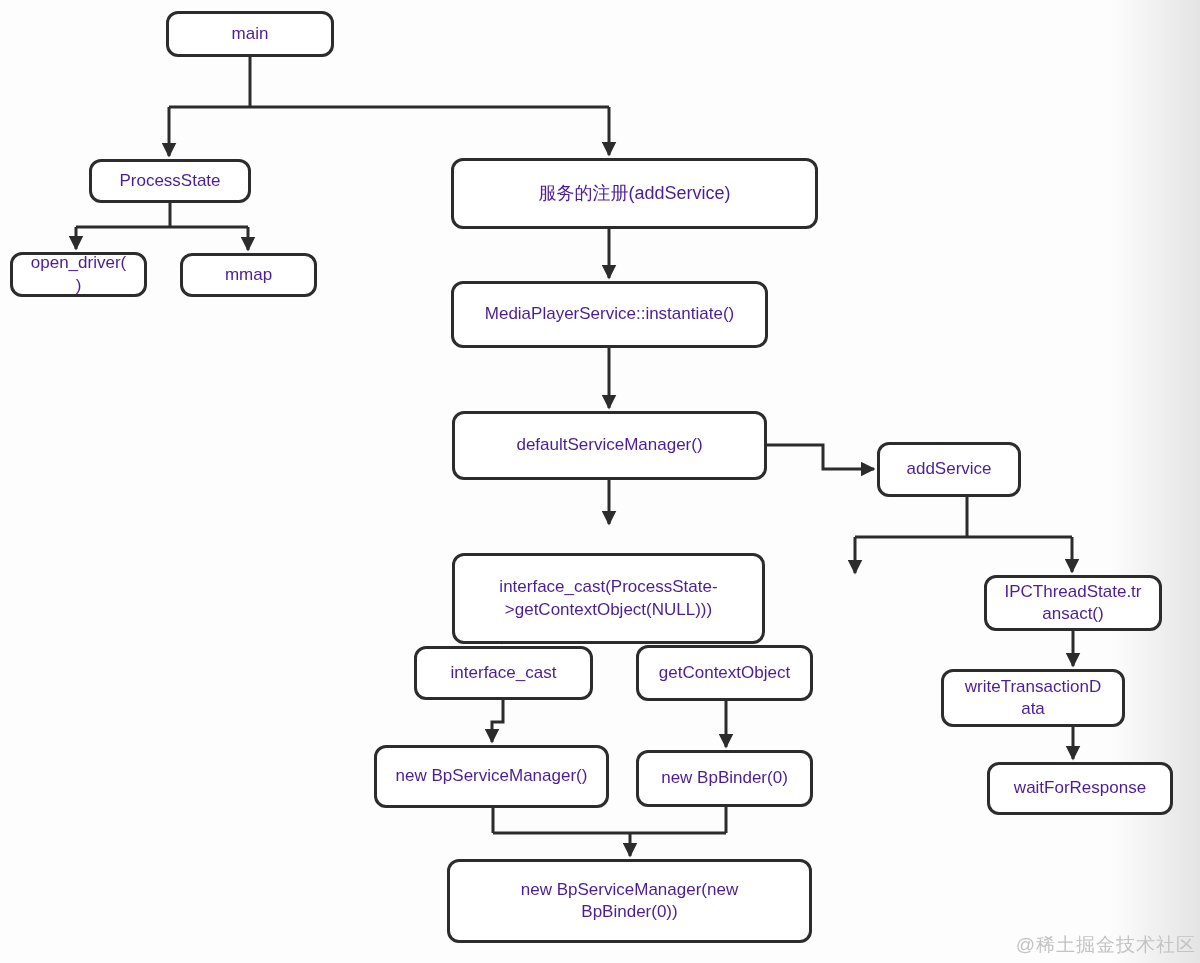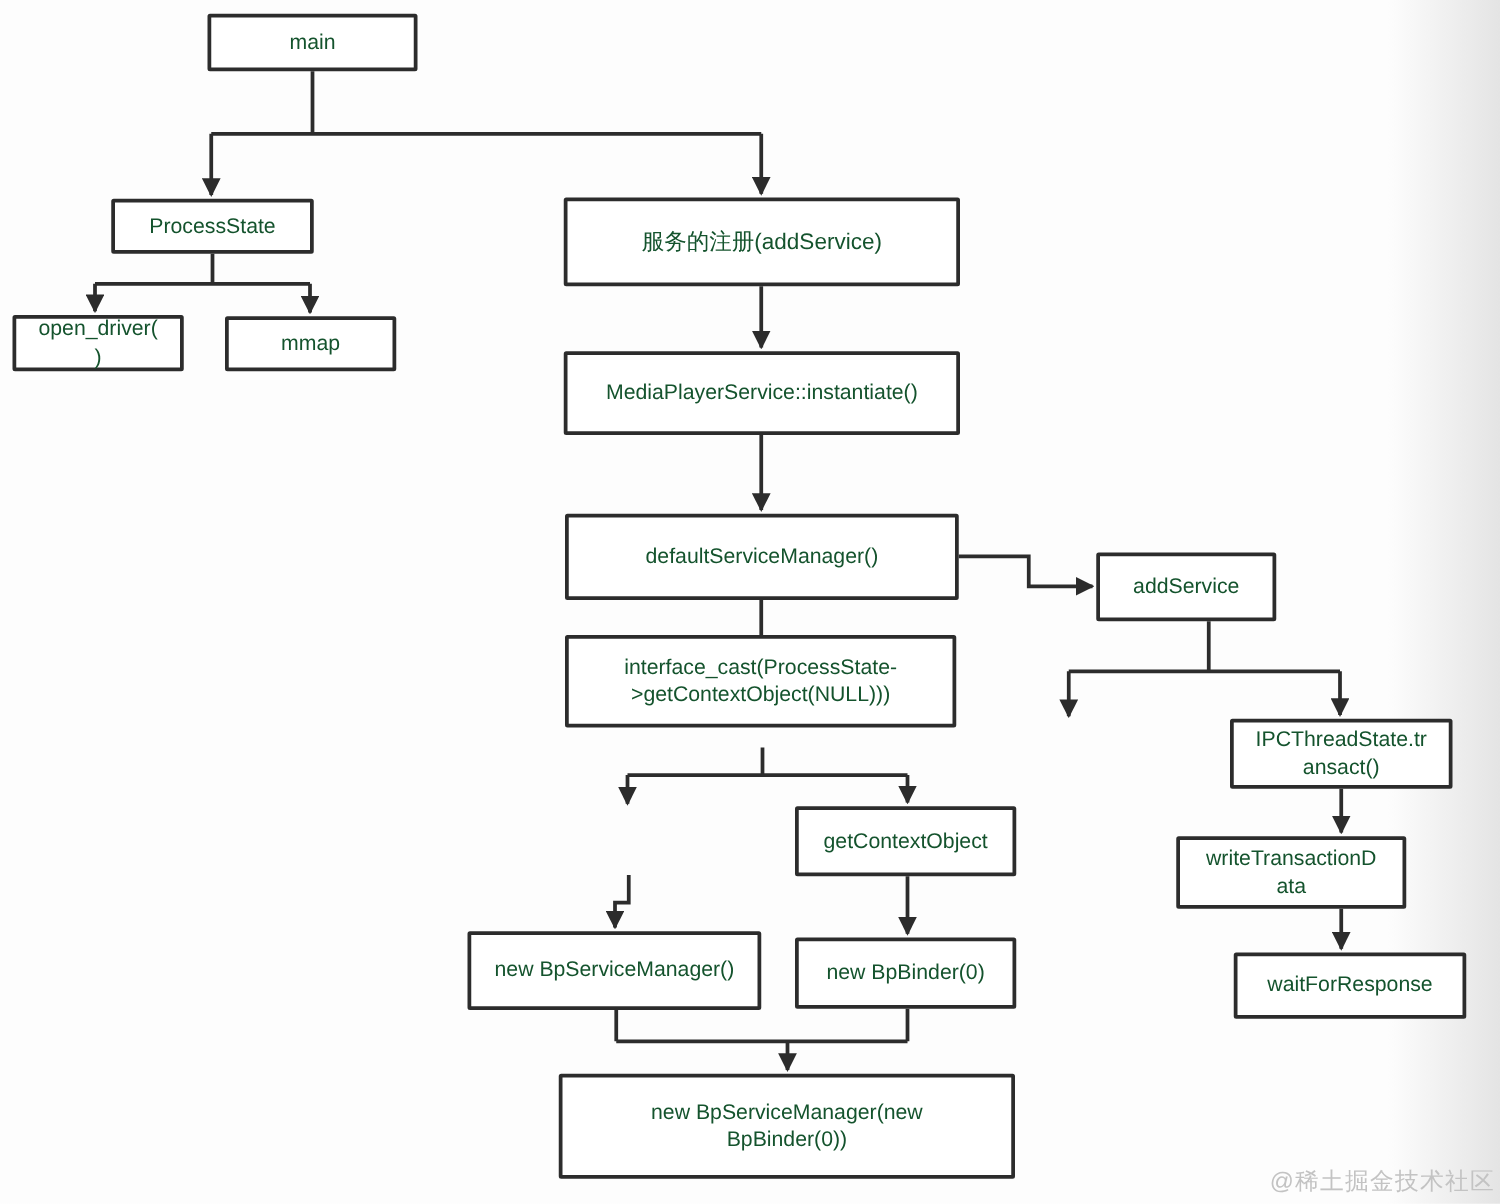--- a/index.html
+++ b/index.html
@@ -28,28 +28,28 @@
   svg.connectors path {
     stroke: #2c2c2c;
     stroke-width: 3;
     fill: none;
   }
   .node {
     position: absolute;
     box-sizing: border-box;
     background: #ffffff;
     border: 3px solid #2c2c2c;
-    border-radius: 2px;
+    border-radius: 12px;
     display: flex;
     align-items: center;
     justify-content: center;
     text-align: center;
     font-size: 17px;
     line-height: 1.32;
-    color: #14532d;
+    color: #4c1d95;
     white-space: pre-line;
     z-index: 1;
   }
   .node.cn { font-size: 18px; }
   .watermark {
     position: absolute;
     right: 4px;
     bottom: 5px;
     font-size: 19px;
     color: #c3c3c3;
@@ -107,35 +107,36 @@
 
   <div class="node" style="left:166px;top:11px;width:168px;height:46px">main</div>
 
   <div class="node" style="left:89px;top:159px;width:162px;height:44px">ProcessState</div>
 
   <div class="node" style="left:10px;top:252px;width:137px;height:45px">open_driver(
 )</div>
 
   <div class="node" style="left:180px;top:253px;width:137px;height:44px">mmap</div>
 
-  <div class="node cn" style="left:451px;top:158px;width:317px;height:71px">服务的注册(addService)</div>
+  <div class="node cn" style="left:451px;top:158px;width:367px;height:71px">服务的注册(addService)</div>
 
   <div class="node" style="left:451px;top:281px;width:317px;height:67px">MediaPlayerService::instantiate()</div>
 
   <div class="node" style="left:452px;top:411px;width:315px;height:69px">defaultServiceManager()</div>
 
   <div class="node" style="left:877px;top:442px;width:144px;height:55px">addService</div>
 
-  <div class="node" style="left:452px;top:508px;width:313px;height:74px">interface_cast(ProcessState-
+  <div class="node" style="left:452px;top:553px;width:313px;height:91px">interface_cast(ProcessState-
 &gt;getContextObject(NULL)))</div>
 
 
   <div class="node" style="left:984px;top:575px;width:178px;height:56px">IPCThreadState.tr
 ansact()</div>
 
+  <div class="node" style="left:414px;top:646px;width:179px;height:54px">interface_cast</div>
 
   <div class="node" style="left:636px;top:645px;width:177px;height:56px">getContextObject</div>
 
   <div class="node" style="left:374px;top:745px;width:235px;height:63px">new BpServiceManager()</div>
 
   <div class="node" style="left:636px;top:750px;width:177px;height:57px">new BpBinder(0)</div>
 
   <div class="node" style="left:941px;top:669px;width:184px;height:58px">writeTransactionD
 ata</div>
 

